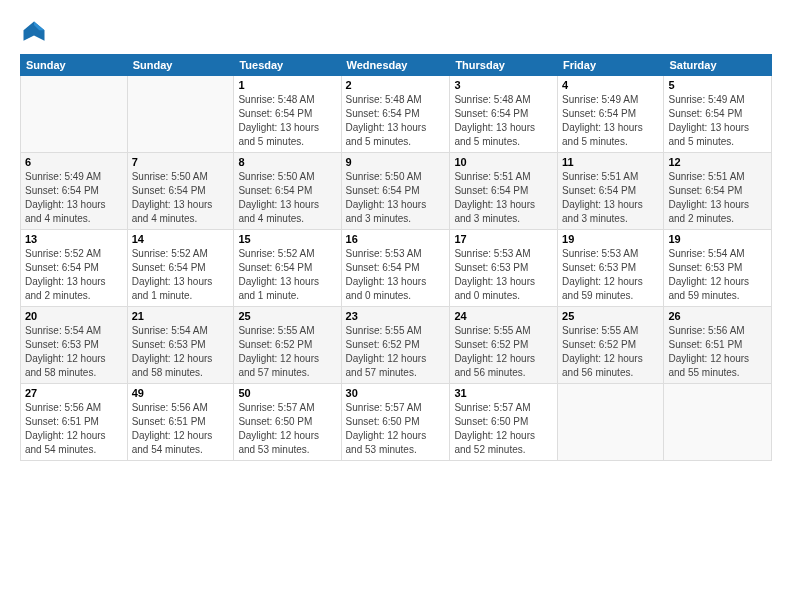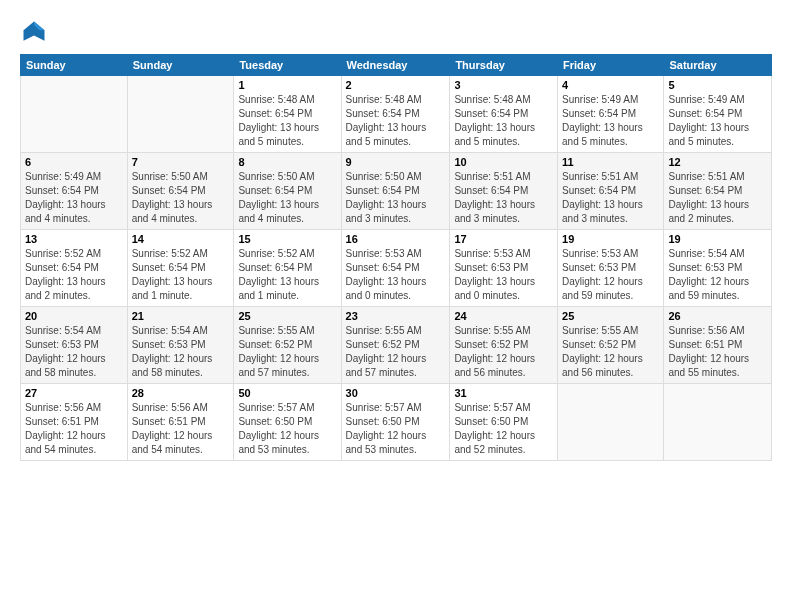--- a/index.html
+++ b/index.html
@@ -305,21 +305,21 @@
           </td>
         </tr>
         <tr>
           <td>
             <span class="day-number">27</span>
             <div class="day-info" style="white-space: pre-line;">Sunrise: 5:56 AM
 Sunset: 6:51 PM
 Daylight: 12 hours and 54 minutes.</div>
           </td>
           <td>
-            <span class="day-number">28</span>
+            <span class="day-number">49</span>
             <div class="day-info" style="white-space: pre-line;">Sunrise: 5:56 AM
 Sunset: 6:51 PM
 Daylight: 12 hours and 54 minutes.</div>
           </td>
           <td>
             <span class="day-number">50</span>
             <div class="day-info" style="white-space: pre-line;">Sunrise: 5:57 AM
 Sunset: 6:50 PM
 Daylight: 12 hours and 53 minutes.</div>
           </td>

